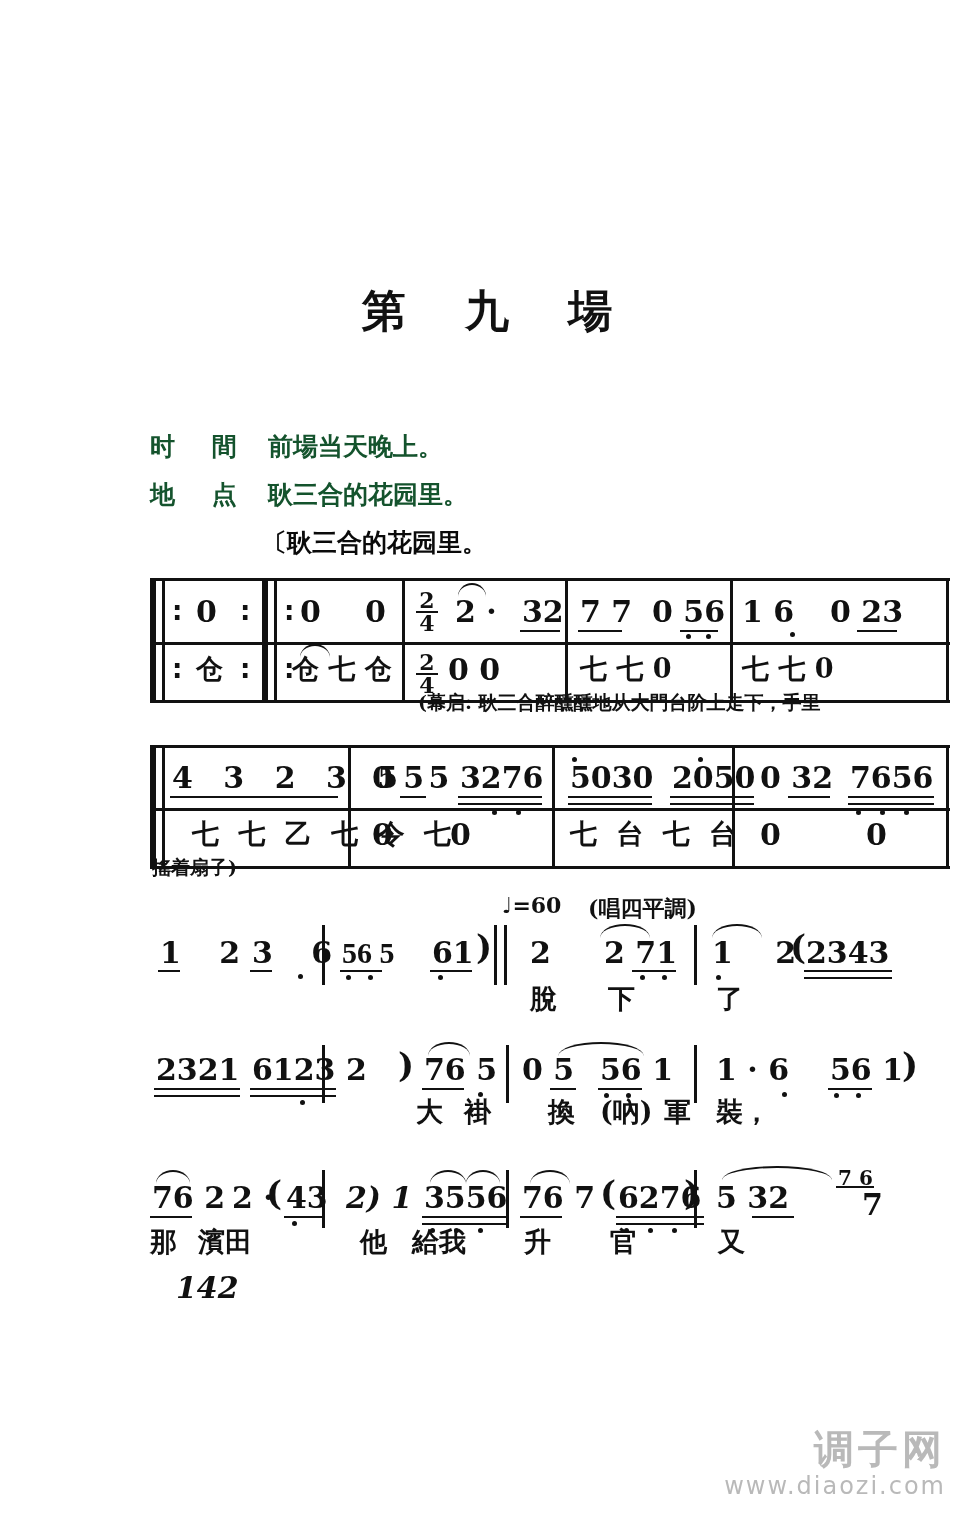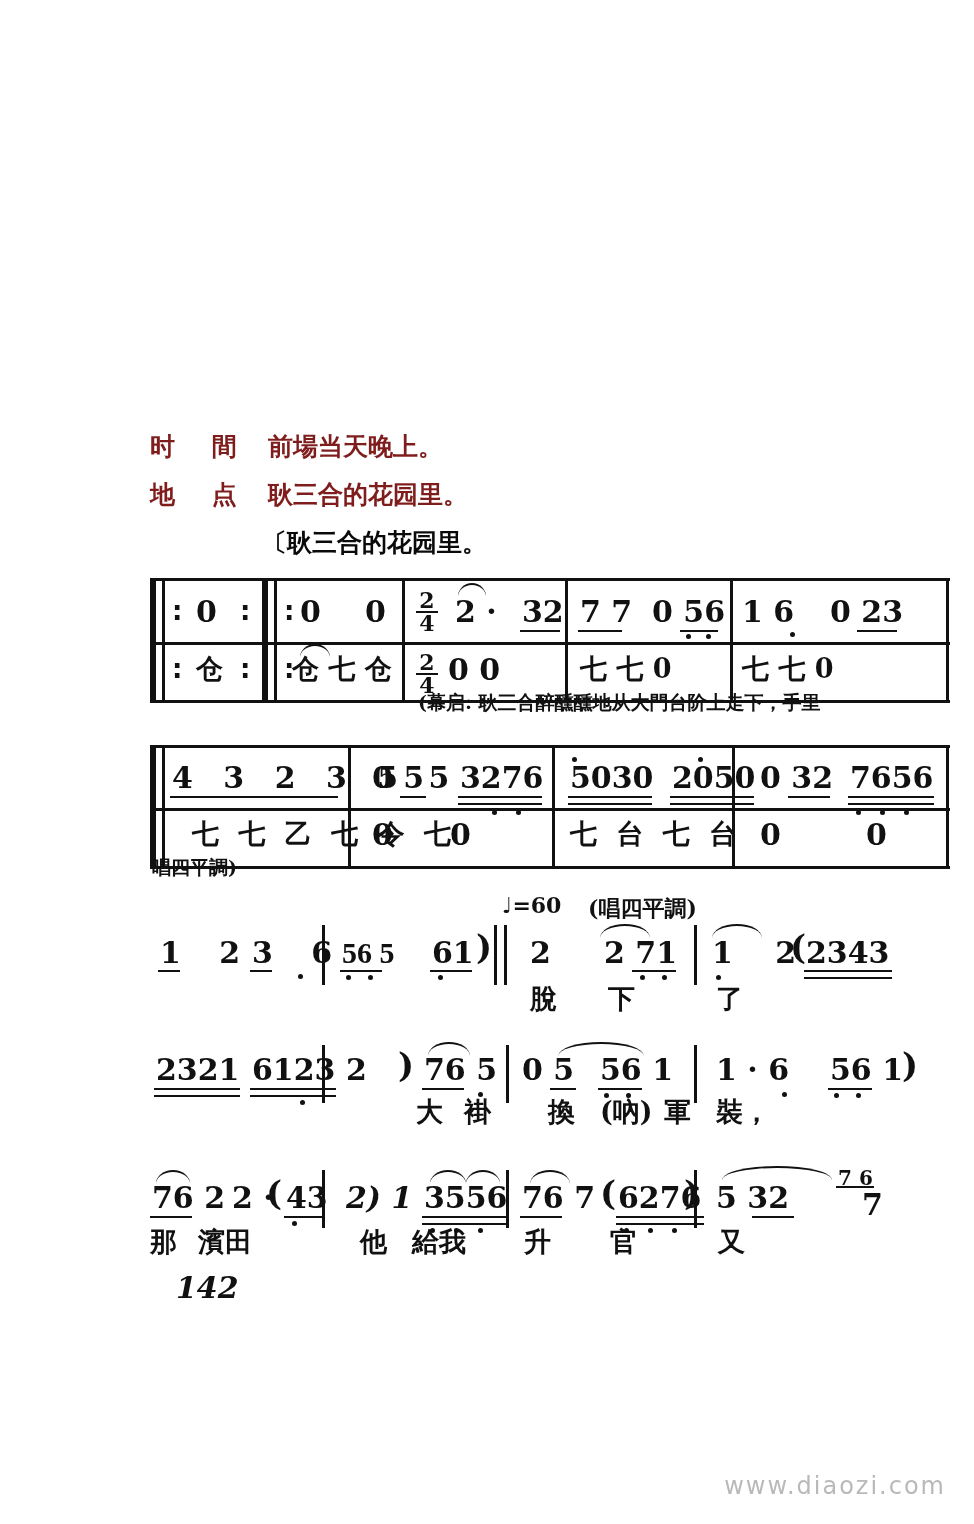--- a/index.html
+++ b/index.html
@@ -35,21 +35,21 @@
     color: #111;
   }
 
   
   .meta {
     position: absolute;
     left: 150px;
     font-family: "DejaVu Serif", serif;
     font-size: 25px;
     font-weight: bold;
-    color: #7f1d1d;
+    color: #14532d;
     white-space: nowrap;
   }
   .meta .label {
     display: inline-block;
     width: 118px;
     letter-spacing: 14px;
   }
   .meta-time { top: 430px; }
   .meta-place { top: 478px; }
   .meta-stage {
@@ -197,20 +197,21 @@
     font-size: 24px;
     letter-spacing: 2px;
     text-align: right;
   }
 </style>
 </head>
 <body>
 
 <div class="page">
 
+  <div class="scene-title">第 九 場</div>
 
   <div class="meta meta-time">
     <span class="label">时  間</span><span>前場当天晚上。</span>
   </div>
 
   <div class="meta meta-place">
     <span class="label">地  点</span><span>耿三合的花园里。</span>
   </div>
 
   <div class="meta-stage">〔耿三合的花园里。</div>
@@ -310,21 +311,21 @@
     <div class="dot" style="left:880px; top:810px;"></div>
     <div class="dot" style="left:904px; top:810px;"></div>
 
     <div class="cn" style="left:170px; top:820px; letter-spacing:5px;margin-left:22px;">七 七 乙 七 令 七</div>
     <div class="num" style="left:372px; top:820px;">0</div>
     <div class="num" style="left:450px; top:820px;">0</div>
     <div class="cn" style="left:570px; top:820px; letter-spacing:5px;">七 台  七 台</div>
     <div class="num" style="left:760px; top:820px;">0</div>
     <div class="num" style="left:866px; top:820px;">0</div>
 
-    <div class="stage-note" style="left:152px; top:855px;">唱四平調)</div>
+    <div class="stage-note" style="left:152px; top:855px;">搖着扇子)</div>
   </div>
 
   <div class="system">
     <div class="tempo" style="left:502px; top:892px;">♩=60</div>
     <div class="tempo" style="left:588px; top:894px;">(唱四平調)</div>
 
     <div class="vbar" style="left:322px; top:925px; height:60px;"></div>
     <div class="vbar" style="left:494px; top:925px; height:60px;"></div>
     <div class="vbar" style="left:504px; top:925px; height:60px;"></div>
     <div class="vbar" style="left:694px; top:925px; height:60px;"></div>
@@ -456,16 +457,17 @@
     <div class="lyric" style="left:360px; top:1228px;">他</div>
     <div class="lyric" style="left:412px; top:1228px;">給我</div>
     <div class="lyric" style="left:524px; top:1228px;">升</div>
     <div class="lyric" style="left:610px; top:1228px;">官</div>
     <div class="lyric" style="left:718px; top:1228px;">又</div>
   </div>
 
   <div class="pagenum">142</div>
 
   <div class="wm">
+    <div class="wm-main">调子网</div>
     <div class="wm-sub">www.diaozi.com</div>
   </div>
 
 </div>
 
 </body></html>

